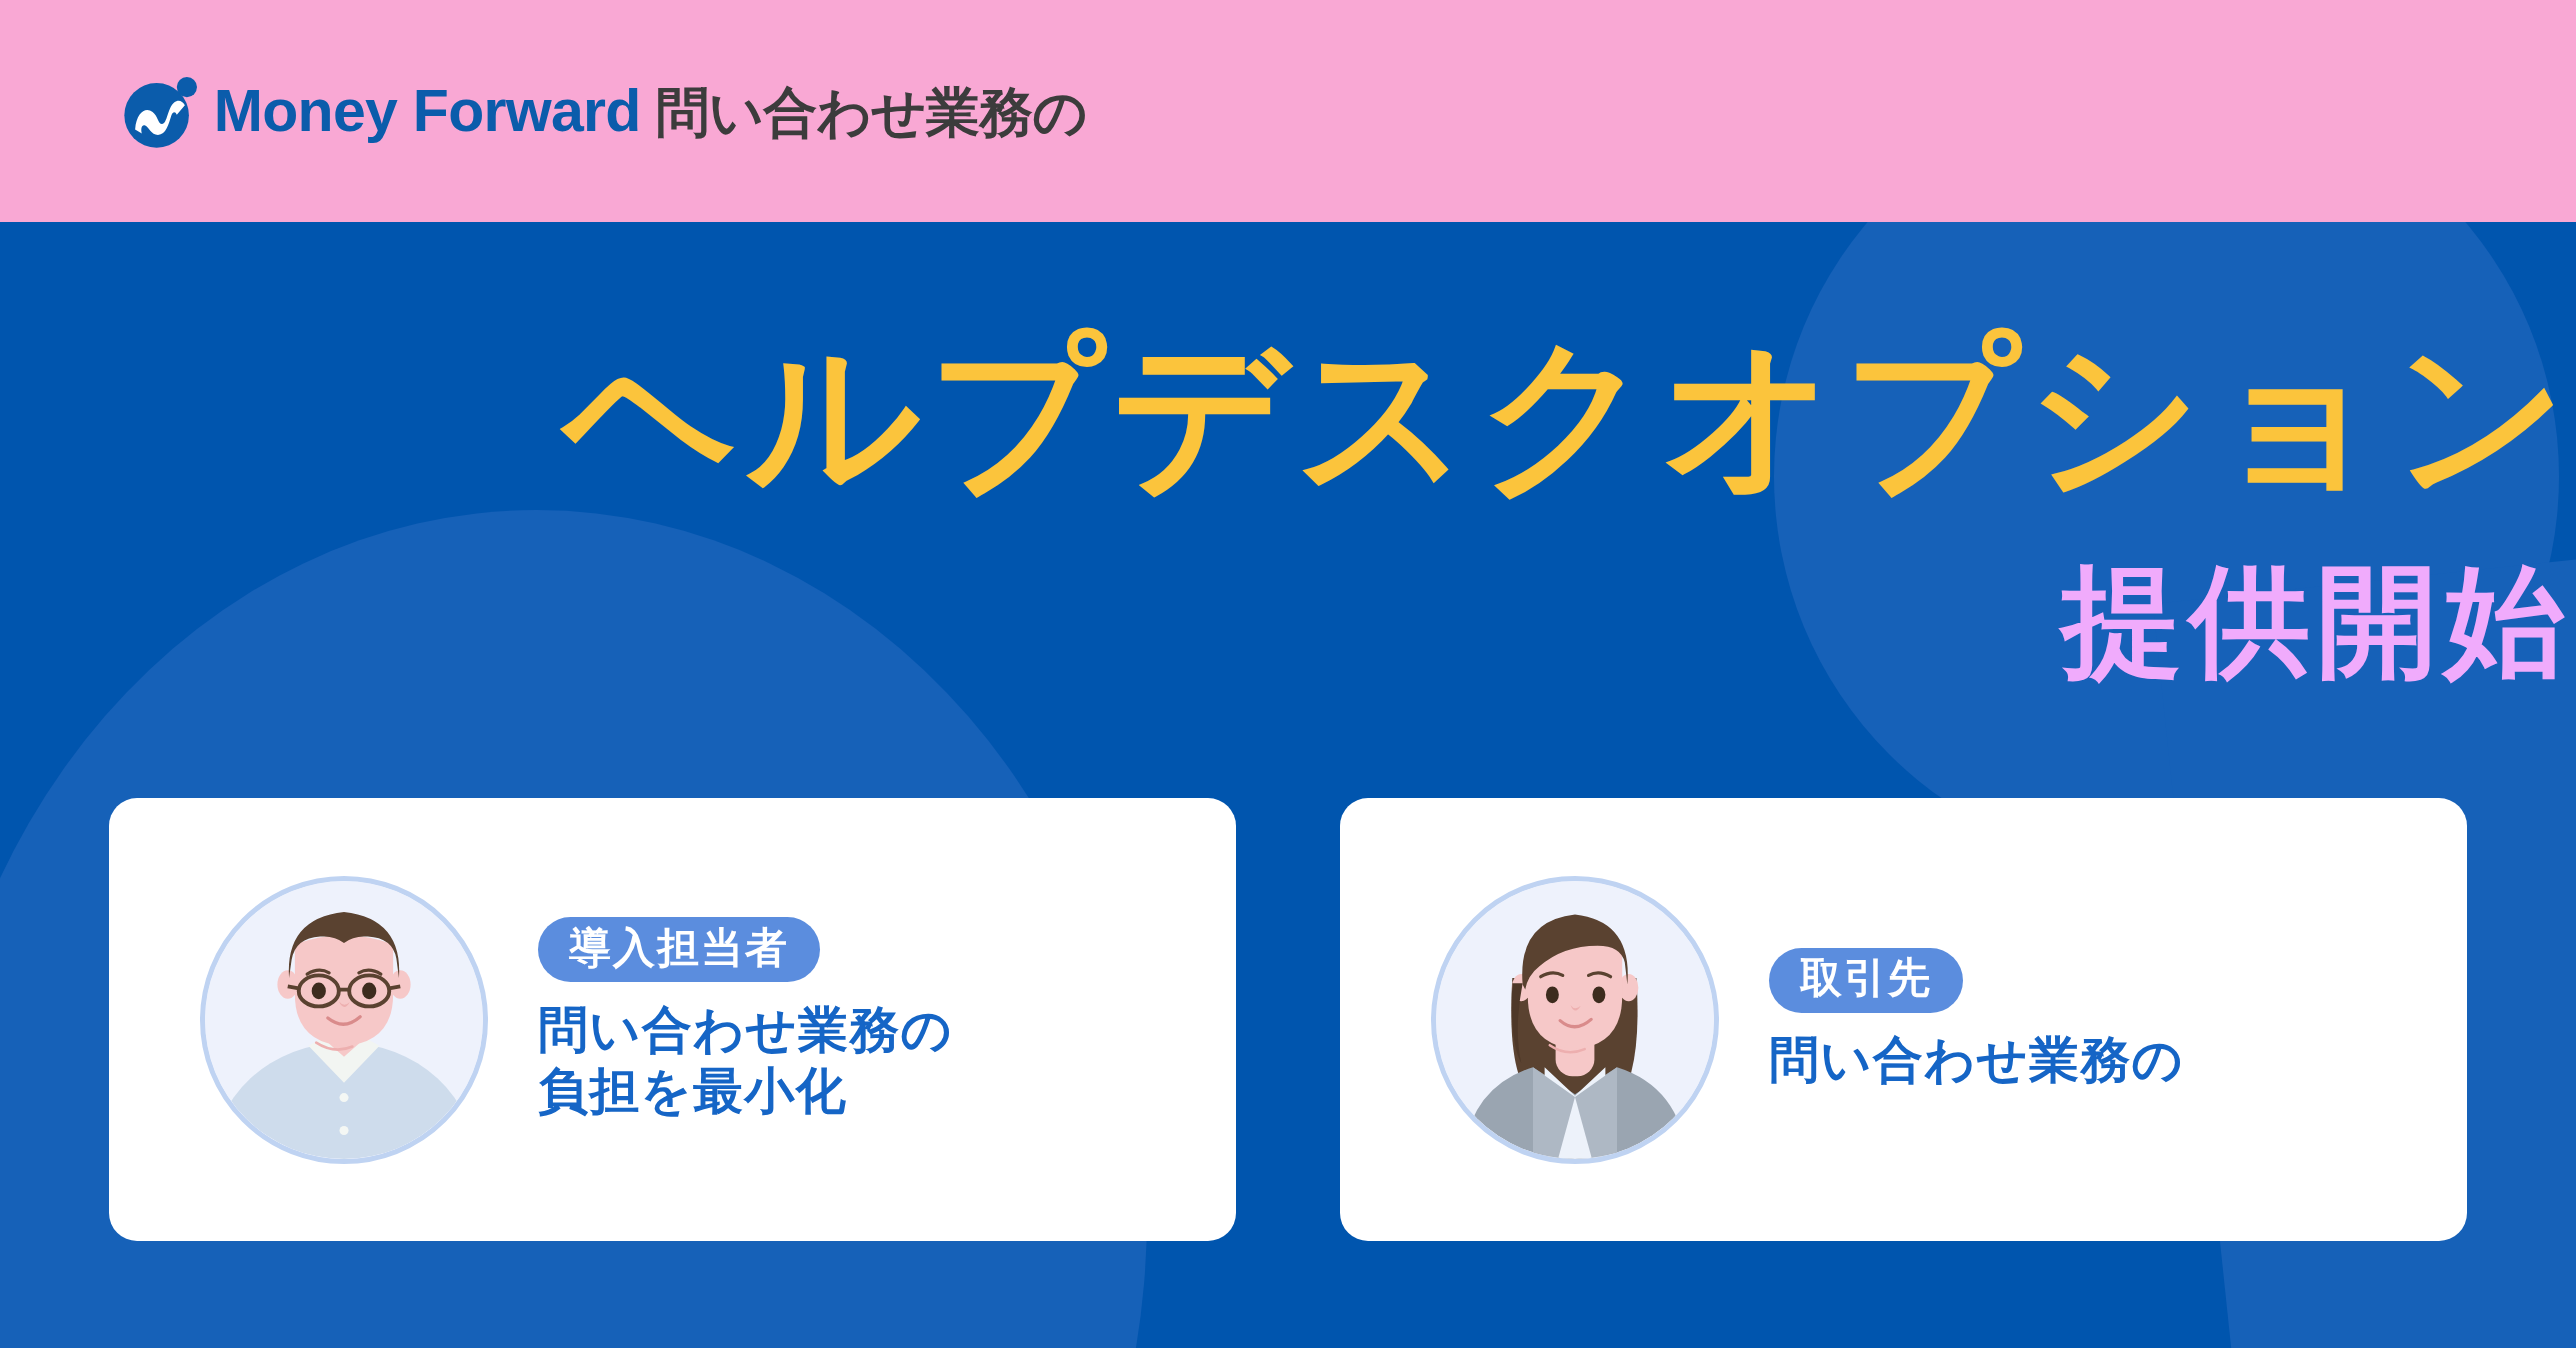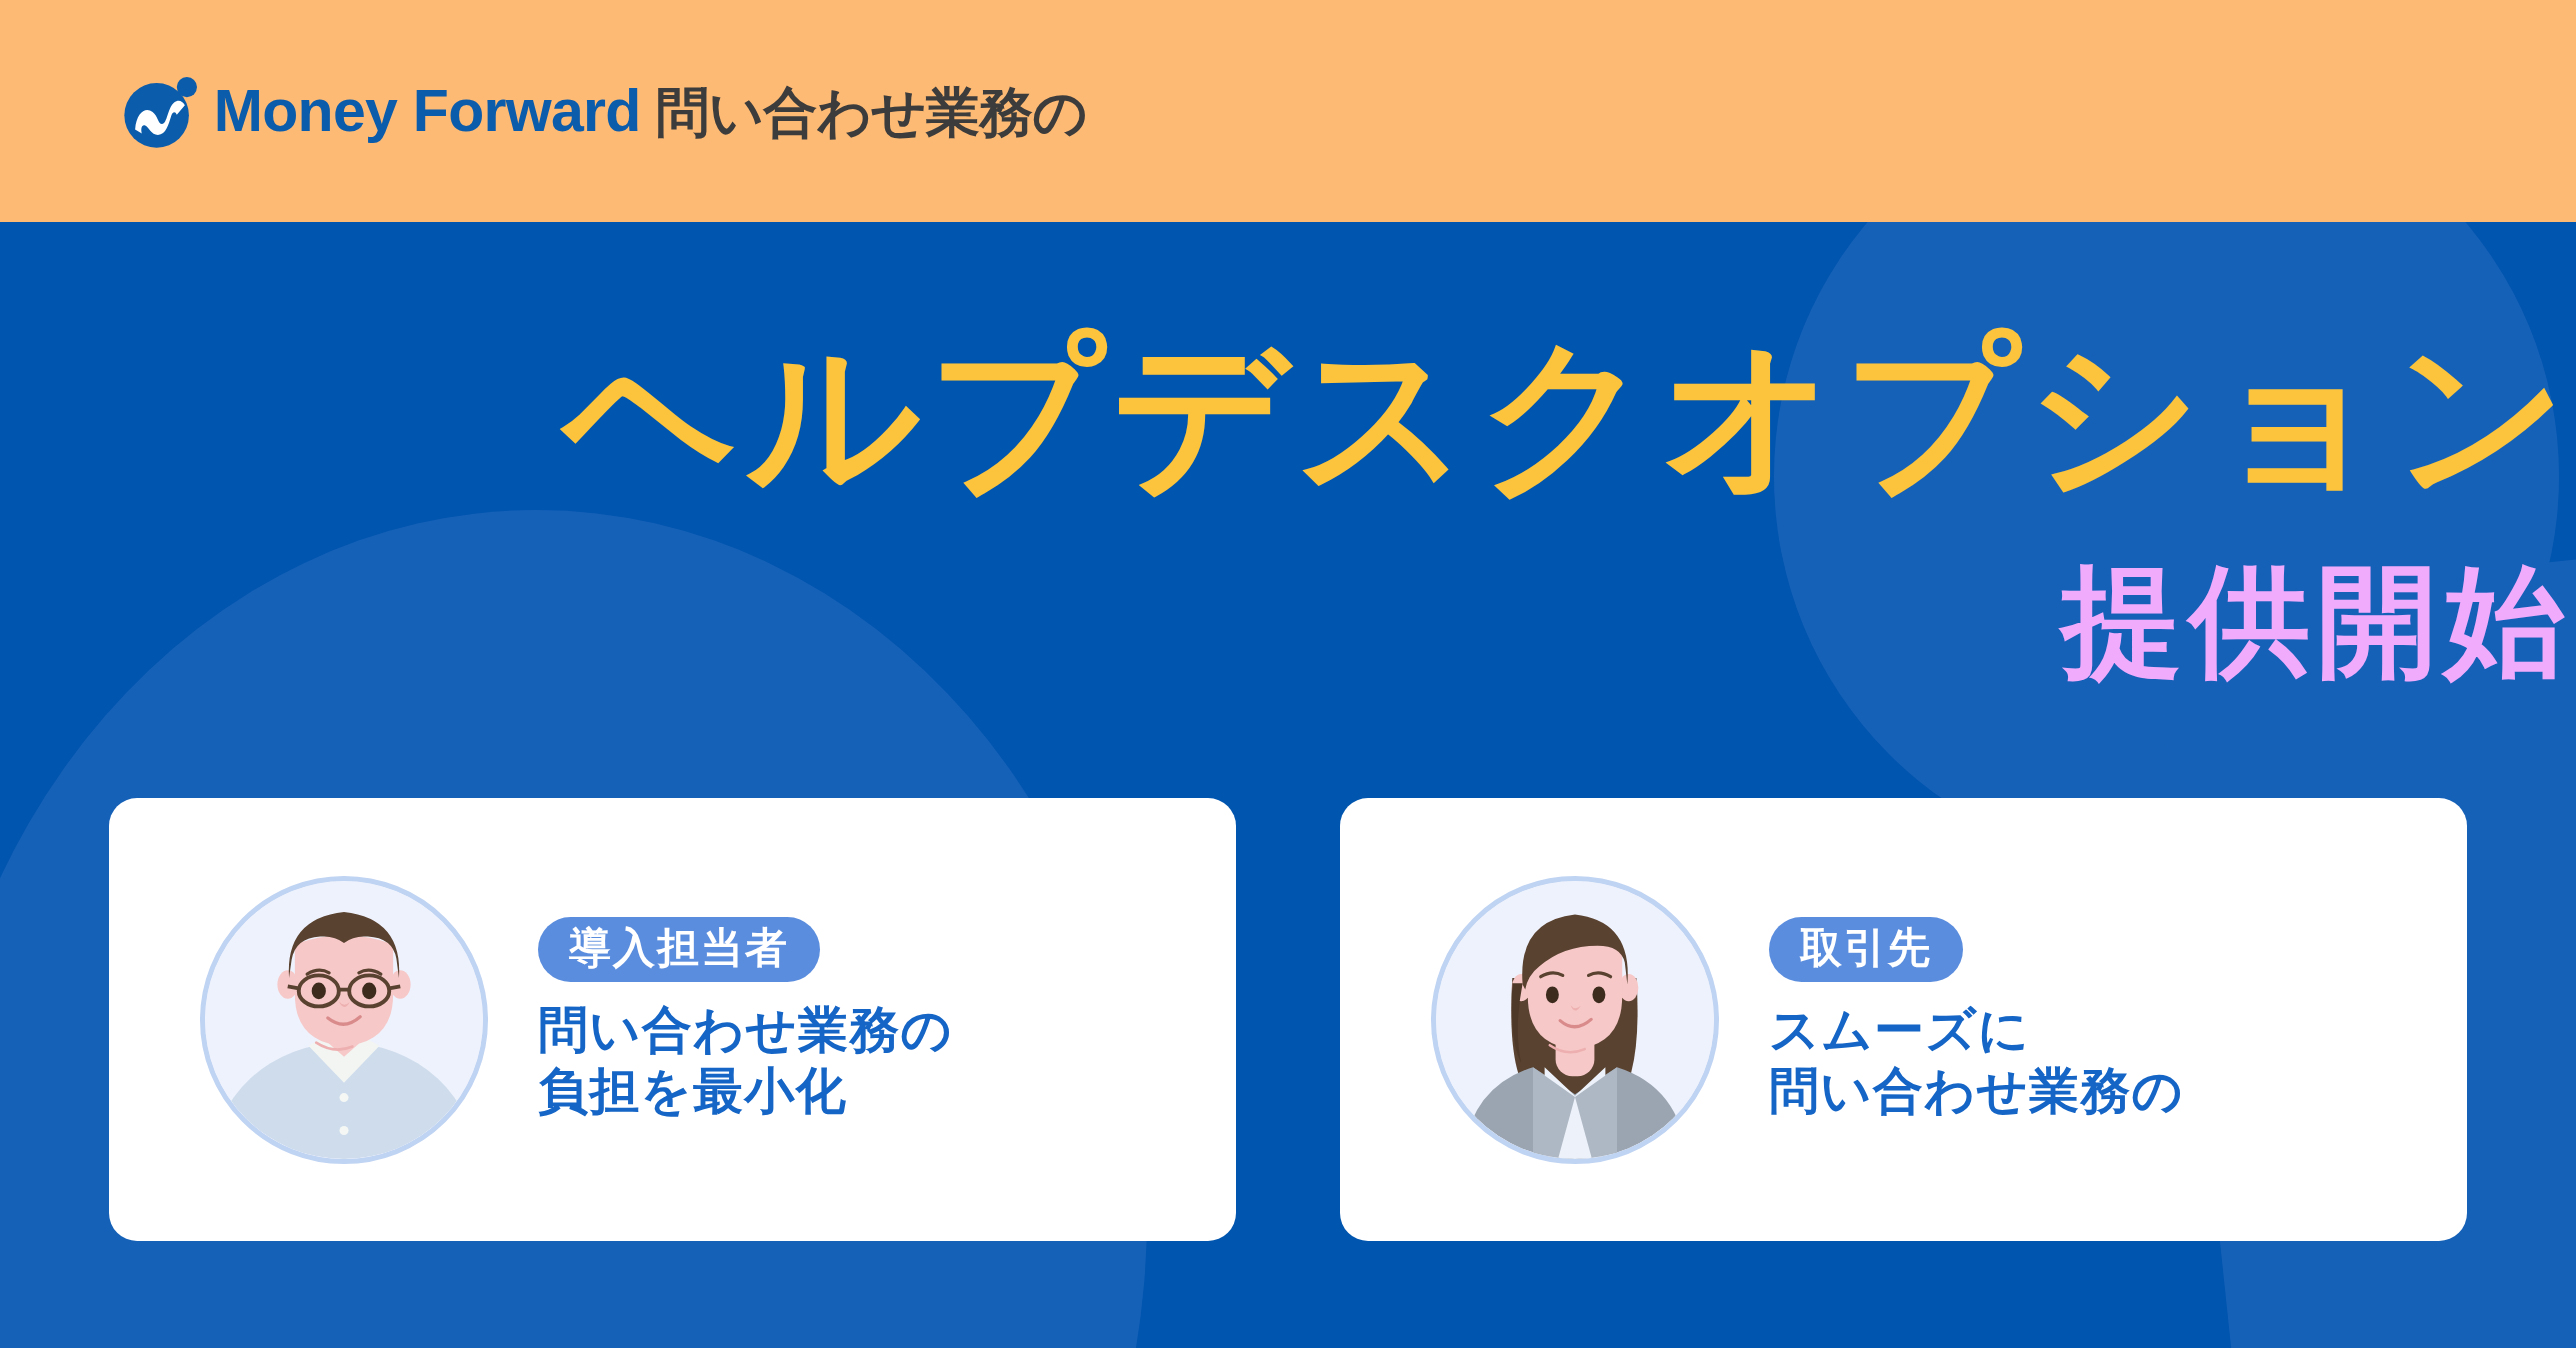--- a/index.html
+++ b/index.html
@@ -7,21 +7,21 @@
     width:2576px;height:1348px;
     background:#ffffff;
     font-family:"Liberation Sans","DejaVu Sans",sans-serif;
     overflow:hidden;
   }
   .stage{position:relative;width:2576px;height:1348px;overflow:hidden;background:#ffffff;}
 
   
   .header{
     position:absolute;left:0;top:0;width:2576px;height:222px;
-    background:#fdba74;z-index:30;
+    background:#f9a8d4;z-index:30;
     display:flex;align-items:center;
   }
   .brand{display:flex;align-items:center;margin-left:123px;}
   .logo-mark{width:76px;height:76px;position:relative;flex:none;}
   .brand-text{display:flex;align-items:baseline;margin-left:14.8px;}
   .brand-en{
     font-size:59px;font-weight:bold;color:#0B5CAB;letter-spacing:-0.7px;
     font-family:"Liberation Sans","DejaVu Sans",sans-serif;
     white-space:nowrap;line-height:1;
   }
@@ -247,21 +247,20 @@
 
             <path d="M192 216 Q215 236 240 214" stroke="#D98B8B" stroke-width="5" fill="none" stroke-linecap="round"></path>
 
             <path d="M176 254 Q202 272 230 260" stroke="#EDAFAF" stroke-width="4" fill="none" stroke-linecap="round"></path>
           </g>
         </svg>
       </div>
       <div class="card-body">
         <div class="badge">取引先</div>
         <div class="card-lines">
-          <div class="card-line">スムーズに</div>
           <div class="card-line">問い合わせ業務の</div>
         </div>
       </div>
     </div>
 
   </div>
 </div>
 
 
 </body></html>

